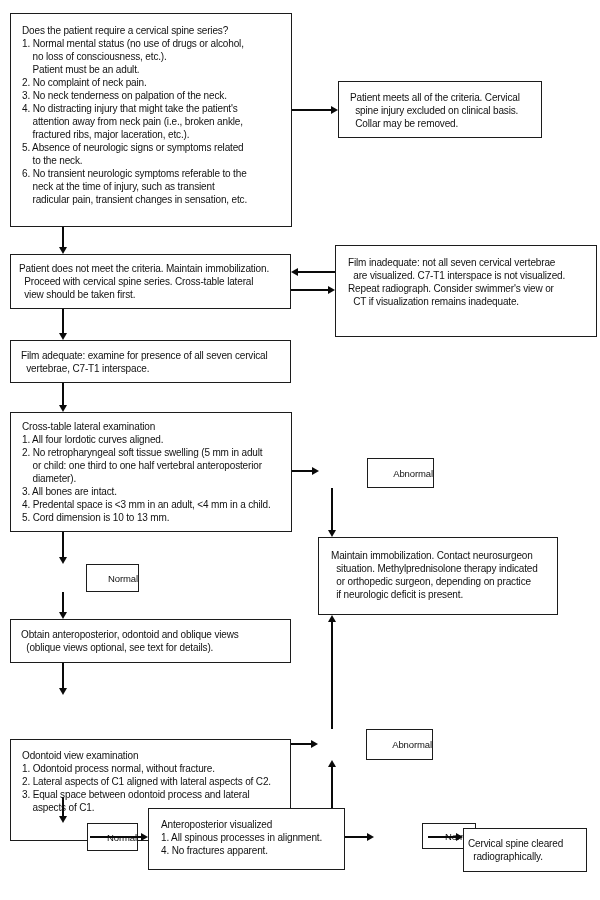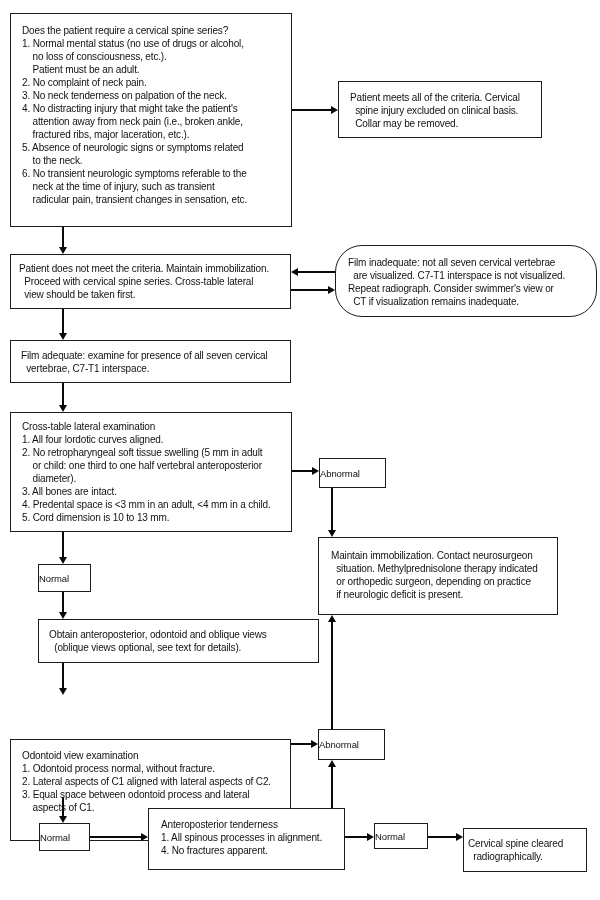--- a/index.html
+++ b/index.html
@@ -9,22 +9,22 @@
     overflow:hidden;
   }
   .node{
     position:absolute;border:1px solid #1c1c1c;background:#fff;
     box-sizing:border-box;
   }
   .txt, .textlines div{
     font-size:10px;line-height:13px;white-space:pre;letter-spacing:-0.15px;color:#111;
   }
   .label-box{
-    display:flex;align-items:center;justify-content:flex-start;
-    font-size:9.5px;color:#111;letter-spacing:-0.1px;
+    display:flex;align-items:center;justify-content:flex-end;
+    font-size:9.5px;color:#111;letter-spacing:-0.1px;margin-left:48px;
   }
   .ln{position:absolute;background:#0a0a0a;}
   .arr{position:absolute;width:0;height:0;}
   .arr-down{border-left:4px solid transparent;border-right:4px solid transparent;border-top:7px solid #0a0a0a;}
   .arr-up{border-left:4px solid transparent;border-right:4px solid transparent;border-bottom:7px solid #0a0a0a;}
   .arr-right{border-top:4px solid transparent;border-bottom:4px solid transparent;border-left:7px solid #0a0a0a;}
   .arr-left{border-top:4px solid transparent;border-bottom:4px solid transparent;border-right:7px solid #0a0a0a;}
 </style>
 </head>
 <body>
@@ -53,21 +53,21 @@
       <div>  spine injury excluded on clinical basis.</div>
       <div>  Collar may be removed.</div>
     </div>
 
   <div class="node textlines" style="left:10px;top:254px;width:281px;height:55px;padding:7px 2px 0 8px;">
       <div>Patient does not meet the criteria. Maintain immobilization.</div>
       <div>  Proceed with cervical spine series. Cross-table lateral</div>
       <div>  view should be taken first.</div>
     </div>
 
-  <div class="node textlines" style="left:335px;top:245px;width:262px;height:72px;padding:10px 3px 0 12px;border-radius:27px;">
+  <div class="node textlines" style="left:335px;top:245px;width:262px;height:92px;padding:10px 3px 0 12px;">
       <div>Film inadequate: not all seven cervical vertebrae</div>
       <div>  are visualized. C7-T1 interspace is not visualized.</div>
       <div>Repeat radiograph. Consider swimmer's view or</div>
       <div>  CT if visualization remains inadequate.</div>
     </div>
 
   <div class="node textlines" style="left:10px;top:340px;width:281px;height:43px;padding:8px 3px 0 10px;">
       <div>Film adequate: examine for presence of all seven cervical</div>
       <div>  vertebrae, C7-T1 interspace.</div>
     </div>
@@ -91,21 +91,21 @@
       <div>Maintain immobilization. Contact neurosurgeon</div>
       <div>  situation. Methylprednisolone therapy indicated</div>
       <div>  or orthopedic surgeon, depending on practice</div>
       <div>  if neurologic deficit is present.</div>
     </div>
 
   <div class="node label-box" style="left:38px;top:564px;width:53px;height:28px;">
     <span>Normal</span>
   </div>
 
-  <div class="node textlines" style="left:10px;top:619px;width:281px;height:44px;padding:8px 3px 0 10px;margin-left:28px;">
+  <div class="node textlines" style="left:10px;top:619px;width:281px;height:44px;padding:8px 3px 0 10px;">
       <div>Obtain anteroposterior, odontoid and oblique views</div>
       <div>  (oblique views optional, see text for details).</div>
     </div>
 
   <div class="node textlines" style="left:10px;top:695px;width:281px;height:102px;padding:9px 2px 0 11px;margin-top:44px;">
       <div>Odontoid view examination</div>
       <div>1. Odontoid process normal, without fracture.</div>
       <div>2. Lateral aspects of C1 aligned with lateral aspects of C2.</div>
       <div>3. Equal space between odontoid process and lateral</div>
       <div>    aspects of C1.</div>
@@ -113,21 +113,21 @@
 
   <div class="node label-box" style="left:318px;top:729px;width:67px;height:31px;">
     <span>Abnormal</span>
   </div>
 
   <div class="node label-box" style="left:39px;top:823px;width:51px;height:28px;">
     <span>Normal</span>
   </div>
 
   <div class="node textlines" style="left:148px;top:808px;width:197px;height:62px;padding:9px 2px 0 12px;">
-      <div>Anteroposterior tenderness</div>
+      <div>Anteroposterior visualized</div>
       <div>1. All spinous processes in alignment.</div>
       <div>4. No fractures apparent.</div>
     </div>
 
   <div class="node label-box" style="left:374px;top:823px;width:54px;height:26px;">
     <span>Normal</span>
   </div>
 
   <div class="node textlines" style="left:463px;top:828px;width:124px;height:44px;padding:8px 2px 0 4px;">
       <div>Cervical spine cleared</div>

